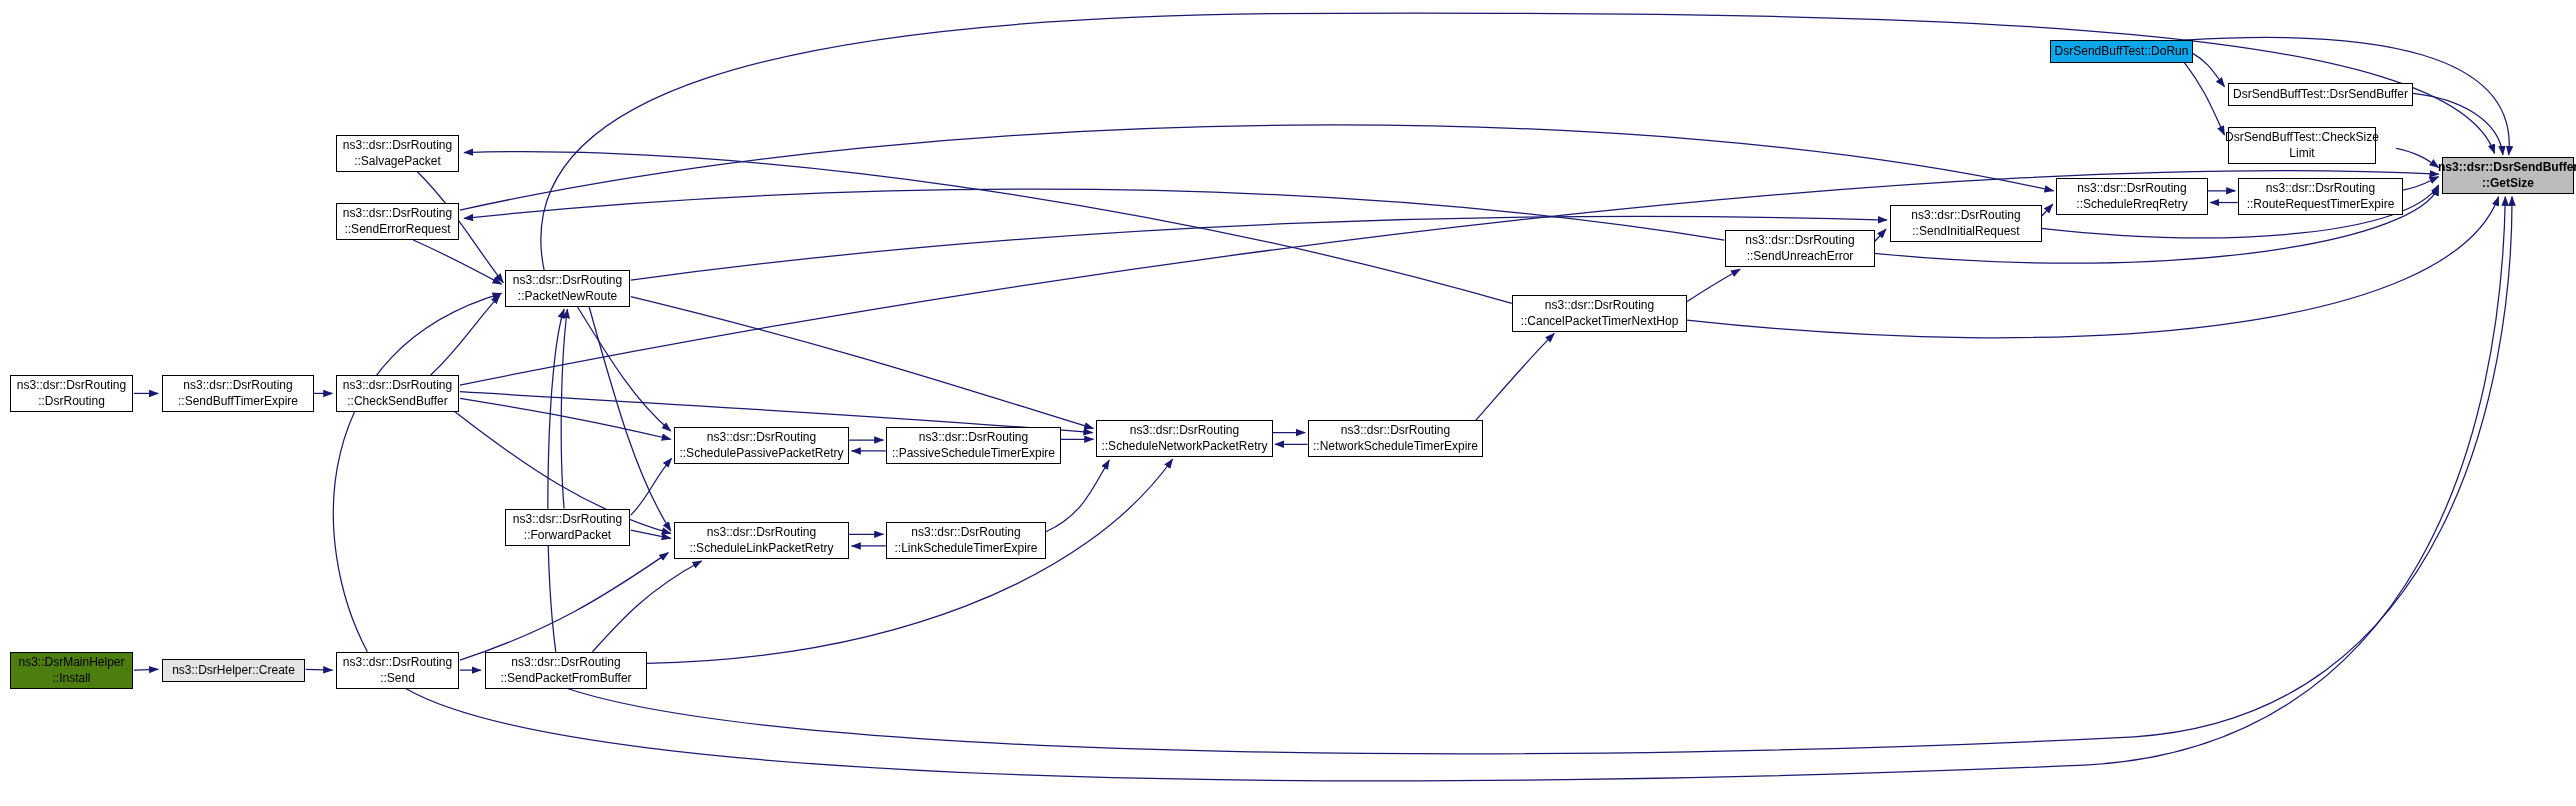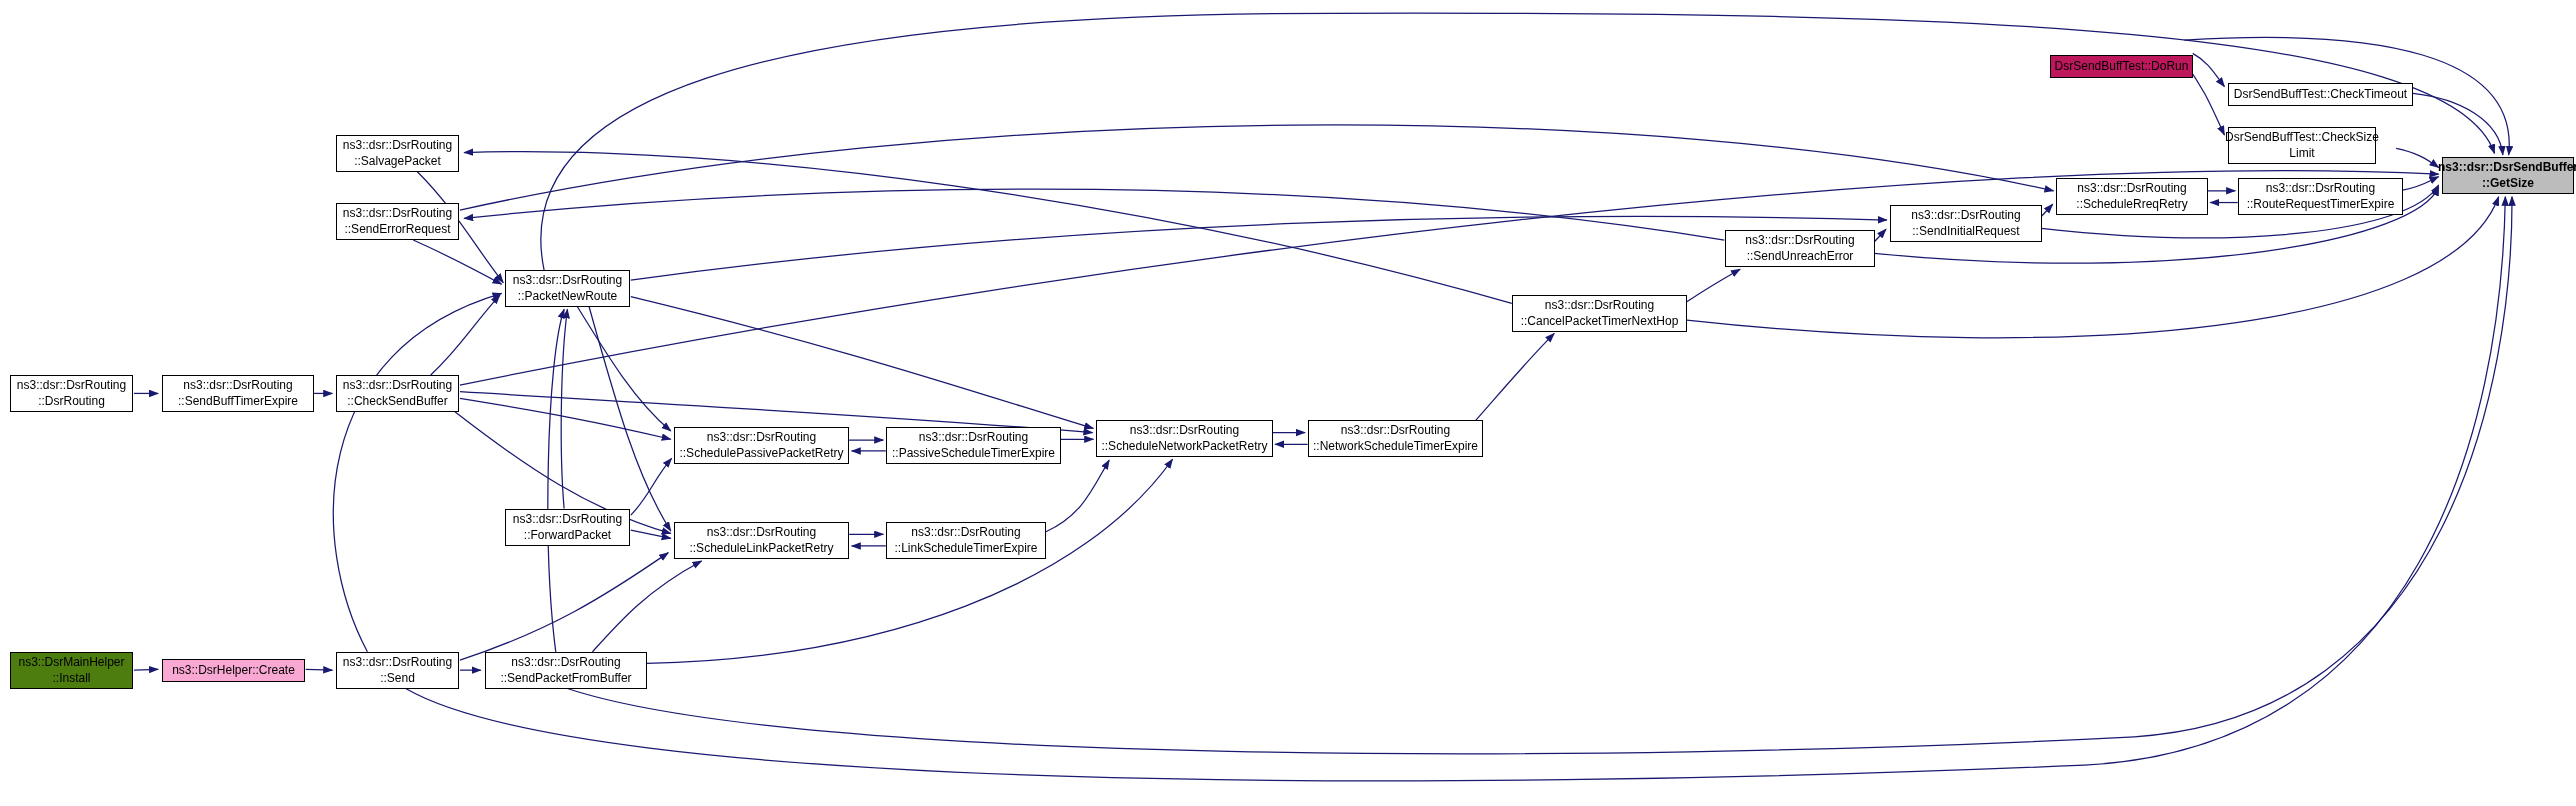--- a/index.html
+++ b/index.html
@@ -94,22 +94,22 @@
         <path d="M2248,304 C2620,340 2900,288 2925,224" class="edge" marker-end="url(#arrowhead)"></path>
         <path d="M486,826 C700,950 1700,952 2500,918 C2900,898 3000,520 3005,236" class="edge" marker-end="url(#arrowhead)"></path>
         <path d="M680,826 C950,916 1900,918 2560,884 C2936,860 3014,460 3013,236" class="edge" marker-end="url(#arrowhead)"></path>
         <path d="M551,462 C1350,300 2350,180 2925,209" class="edge" marker-end="url(#arrowhead)"></path>
         <path d="M2023,384 C2480,434 2936,400 2997,236" class="edge" marker-end="url(#arrowhead)"></path>
       </g>
   </svg>
 
 <div class="node hl" style="left: 2442px; top: 157px; width: 132px; height: 37px; background: rgb(188, 188, 188);">ns3::dsr::DsrSendBuffer
 ::GetSize</div>
-    <div class="node" style="left: 2050px; top: 40px; width: 143px; height: 22.5px; background: #be185d; margin-top: 15px;">DsrSendBuffTest::DoRun</div>
-    <div class="node" style="left: 2228px; top: 83px; width: 185px; height: 22.5px; background: rgb(255, 255, 255);">DsrSendBuffTest::CheckTimeout</div>
+    <div class="node" style="left: 2050px; top: 40px; width: 143px; height: 22.5px; background: #0ea5e9;">DsrSendBuffTest::DoRun</div>
+    <div class="node" style="left: 2228px; top: 83px; width: 185px; height: 22.5px; background: rgb(255, 255, 255);">DsrSendBuffTest::DsrSendBuffer</div>
     <div class="node" style="left: 2228px; top: 127px; width: 148px; height: 37px; background: rgb(255, 255, 255);">DsrSendBuffTest::CheckSize
 Limit</div>
     <div class="node" style="left: 2056px; top: 178px; width: 152px; height: 37px; background: rgb(255, 255, 255);">ns3::dsr::DsrRouting
 ::ScheduleRreqRetry</div>
     <div class="node" style="left: 2238px; top: 178px; width: 165px; height: 37px; background: rgb(255, 255, 255);">ns3::dsr::DsrRouting
 ::RouteRequestTimerExpire</div>
     <div class="node" style="left: 1890px; top: 205px; width: 152px; height: 37px; background: rgb(255, 255, 255);">ns3::dsr::DsrRouting
 ::SendInitialRequest</div>
     <div class="node" style="left: 1725px; top: 230px; width: 150px; height: 37px; background: rgb(255, 255, 255);">ns3::dsr::DsrRouting
 ::SendUnreachError</div>
@@ -136,19 +136,19 @@
     <div class="node" style="left: 1308px; top: 420px; width: 175px; height: 37px; background: rgb(255, 255, 255);">ns3::dsr::DsrRouting
 ::NetworkScheduleTimerExpire</div>
     <div class="node" style="left: 505px; top: 509px; width: 125px; height: 37px; background: rgb(255, 255, 255);">ns3::dsr::DsrRouting
 ::ForwardPacket</div>
     <div class="node" style="left: 674px; top: 522px; width: 175px; height: 37px; background: rgb(255, 255, 255);">ns3::dsr::DsrRouting
 ::ScheduleLinkPacketRetry</div>
     <div class="node" style="left: 886px; top: 522px; width: 160px; height: 37px; background: rgb(255, 255, 255);">ns3::dsr::DsrRouting
 ::LinkScheduleTimerExpire</div>
     <div class="node" style="left: 10px; top: 652px; width: 123px; height: 37px; background: #4d7c0f;">ns3::DsrMainHelper
 ::Install</div>
-    <div class="node" style="left: 162px; top: 659px; width: 143px; height: 22.5px; background: #f9a8d4;">ns3::DsrHelper::Create</div>
+    <div class="node" style="left: 162px; top: 659px; width: 143px; height: 22.5px; background: #e5e5e5;">ns3::DsrHelper::Create</div>
     <div class="node" style="left: 336px; top: 652px; width: 123px; height: 37px; background: rgb(255, 255, 255);">ns3::dsr::DsrRouting
 ::Send</div>
     <div class="node" style="left: 485px; top: 652px; width: 162px; height: 37px; background: rgb(255, 255, 255);">ns3::dsr::DsrRouting
 ::SendPacketFromBuffer</div>
   </div>
 
 
 </body></html>

